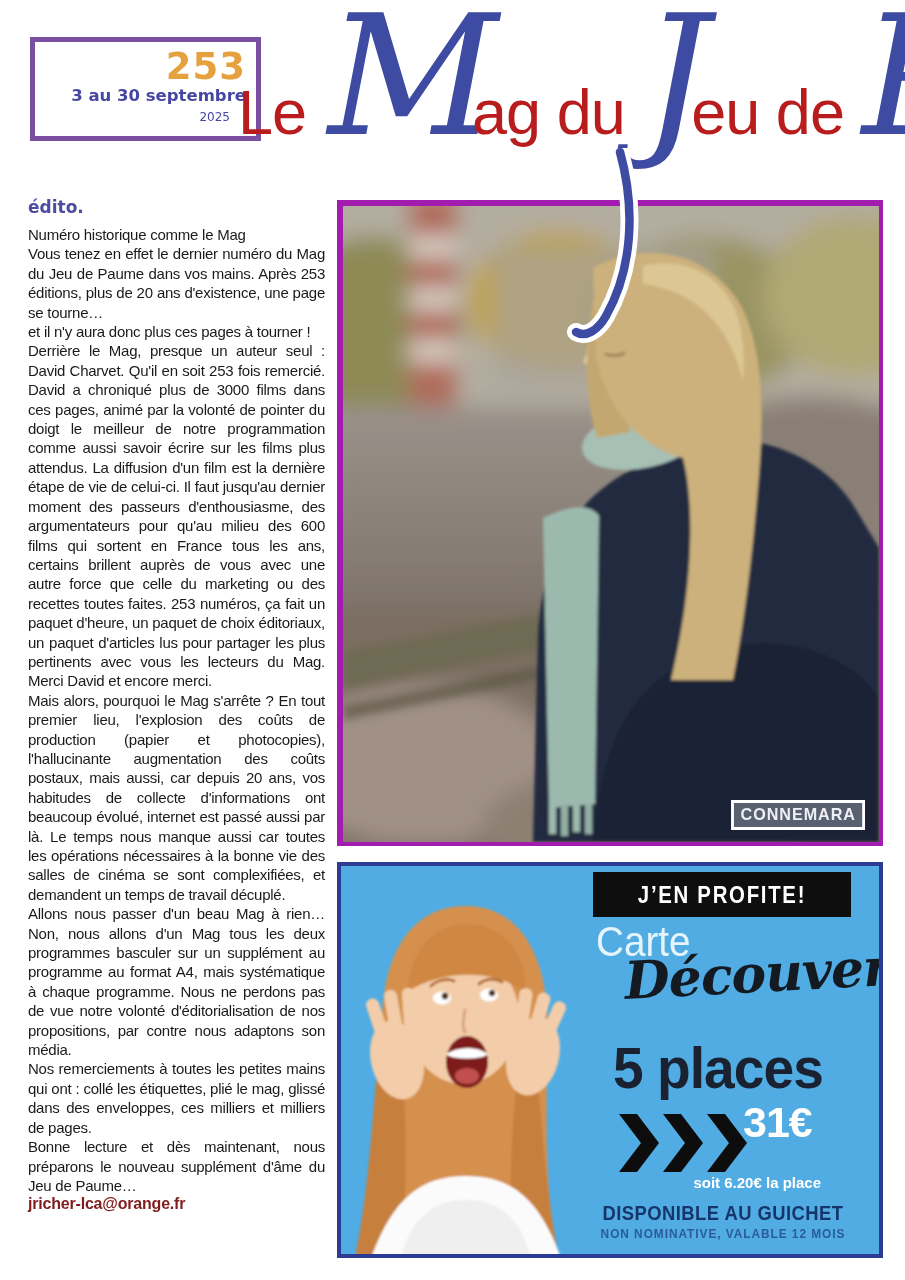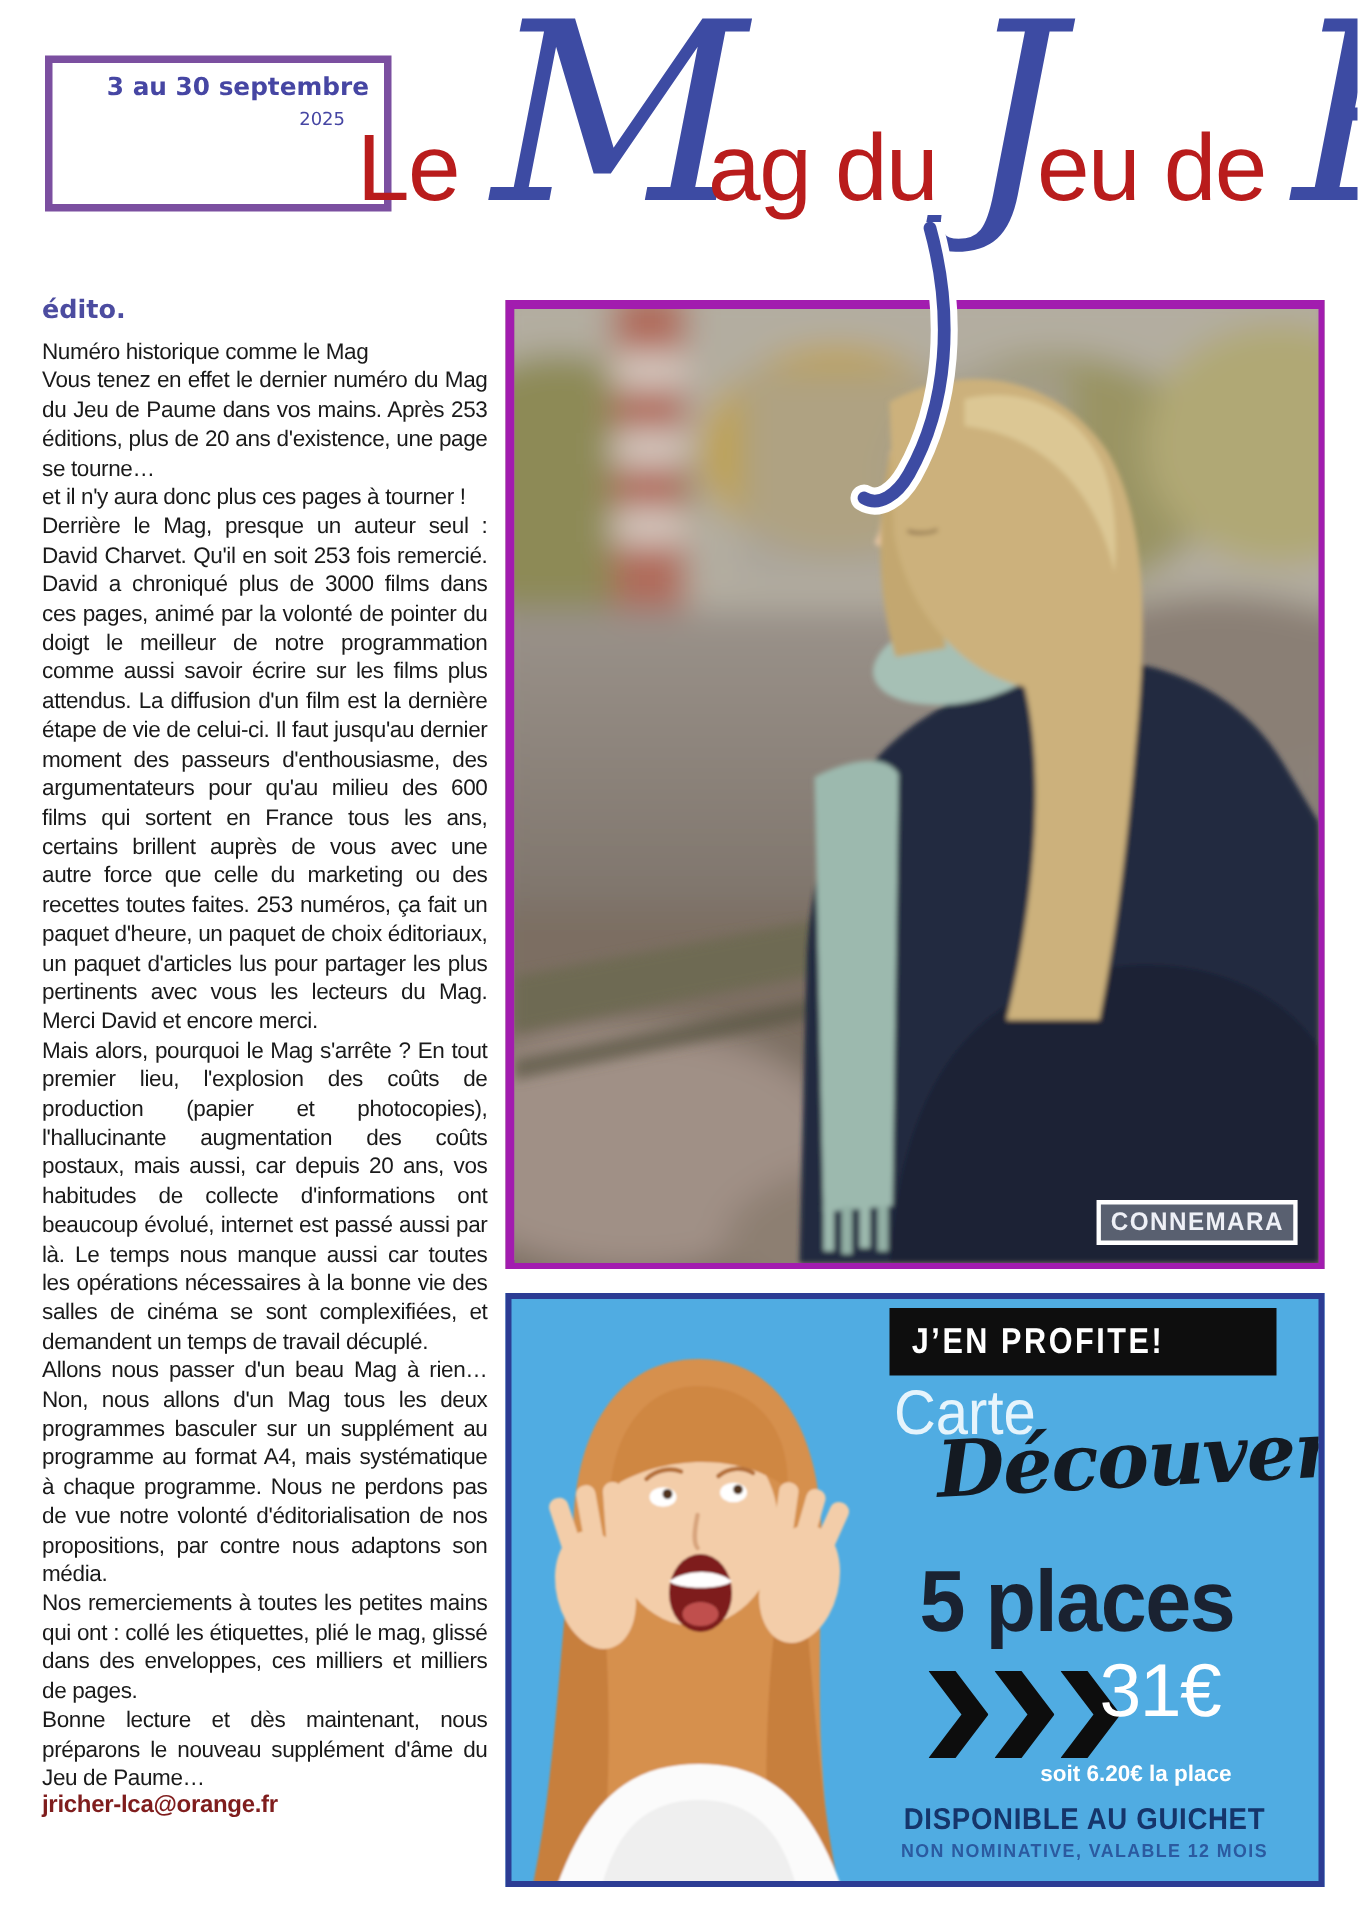--- a/index.html
+++ b/index.html
@@ -38,46 +38,47 @@
   .photo svg{display:block;}
   .caption-badge{position:absolute;right:12px;bottom:10px;border:3px solid #ffffff;
     background:#596070;color:#eef0f6;font-weight:bold;font-size:17px;letter-spacing:1px;
     padding:2px 7px;transform:scaleX(0.95);transform-origin:right center;}
 
   
   .ad{position:absolute;left:337px;top:862px;width:546px;height:396px;
     border:4px solid #2C3C94;box-sizing:border-box;background:#50ACE2;overflow:hidden;}
   .ad-figure{position:absolute;left:0;top:4px;}
   .ad-banner{position:absolute;left:252px;top:6px;width:258px;height:45px;background:#0e0e0e;
-    display:flex;align-items:center;}
+    display:flex;align-items:center;justify-content:center;}
   .ad-banner span{color:#fff;font-weight:bold;font-size:24px;letter-spacing:2px;
     transform:scaleX(0.85);white-space:nowrap;}
   .card-line1{position:absolute;left:255px;top:52px;color:#E6F4FC;font-size:42px;
     transform:scaleX(0.92);transform-origin:left top;}
   .card-line2{position:absolute;left:282px;top:84px;color:#141a22;
     font-family:"DejaVu Serif",serif;font-style:italic;font-weight:bold;font-size:52px;
     transform:rotate(-3deg);transform-origin:left top;letter-spacing:-1px;}
   .places{position:absolute;left:272px;top:168px;color:#1a2231;font-weight:bold;font-size:58px;
     letter-spacing:-1px;transform:scaleX(0.95);transform-origin:left top;}
   .chevrons{position:absolute;left:278px;top:248px;display:flex;}
   .chevron{width:40px;height:58px;background:#0d0d0d;margin-right:4px;
     clip-path:polygon(0% 0%,45% 0%,100% 50%,45% 100%,0% 100%,55% 50%);}
-  .price{position:absolute;left:392px;top:232px;color:#ffffff;font-weight:normal;font-size:50px;
+  .price{position:absolute;left:402px;top:232px;color:#ffffff;font-weight:bold;font-size:43px;
     letter-spacing:-1px;}
   .price-detail{position:absolute;left:252px;top:308px;width:228px;text-align:right;
     color:#ffffff;font-weight:bold;font-size:15px;}
   .availability{position:absolute;left:242px;top:336px;width:280px;text-align:center;
     color:#15356B;font-weight:bold;font-size:20px;letter-spacing:0.5px;transform:scaleX(0.92);}
   .conditions{position:absolute;left:242px;top:361px;width:280px;text-align:center;
     color:#2B5AA0;font-weight:bold;font-size:12.5px;letter-spacing:1px;transform:scaleX(0.95);}
 </style>
 </head>
 <body>
 
 <div class="issue-box">
+  <div class="issue-number">253</div>
   <div class="issue-dates">3 au 30 septembre</div>
   <div class="issue-year">2025</div>
 </div>
 
 <div class="masthead">
   <span class="mast-word sp">Le</span><span class="mast-cap cap-m">M</span><span class="mast-word sp">ag du</span><span class="mast-cap cap-j">J</span><span class="mast-word sp">eu de</span><span class="mast-cap cap-p">P</span>
 </div>
 
 <svg class="j-swash" width="110" height="200" viewBox="0 0 110 200">
   <path d="M72 4 C 88 62 84 122 58 168 C 50 182 38 190 28 184" fill="none" stroke="#ffffff" stroke-width="18" stroke-linecap="round"></path>

